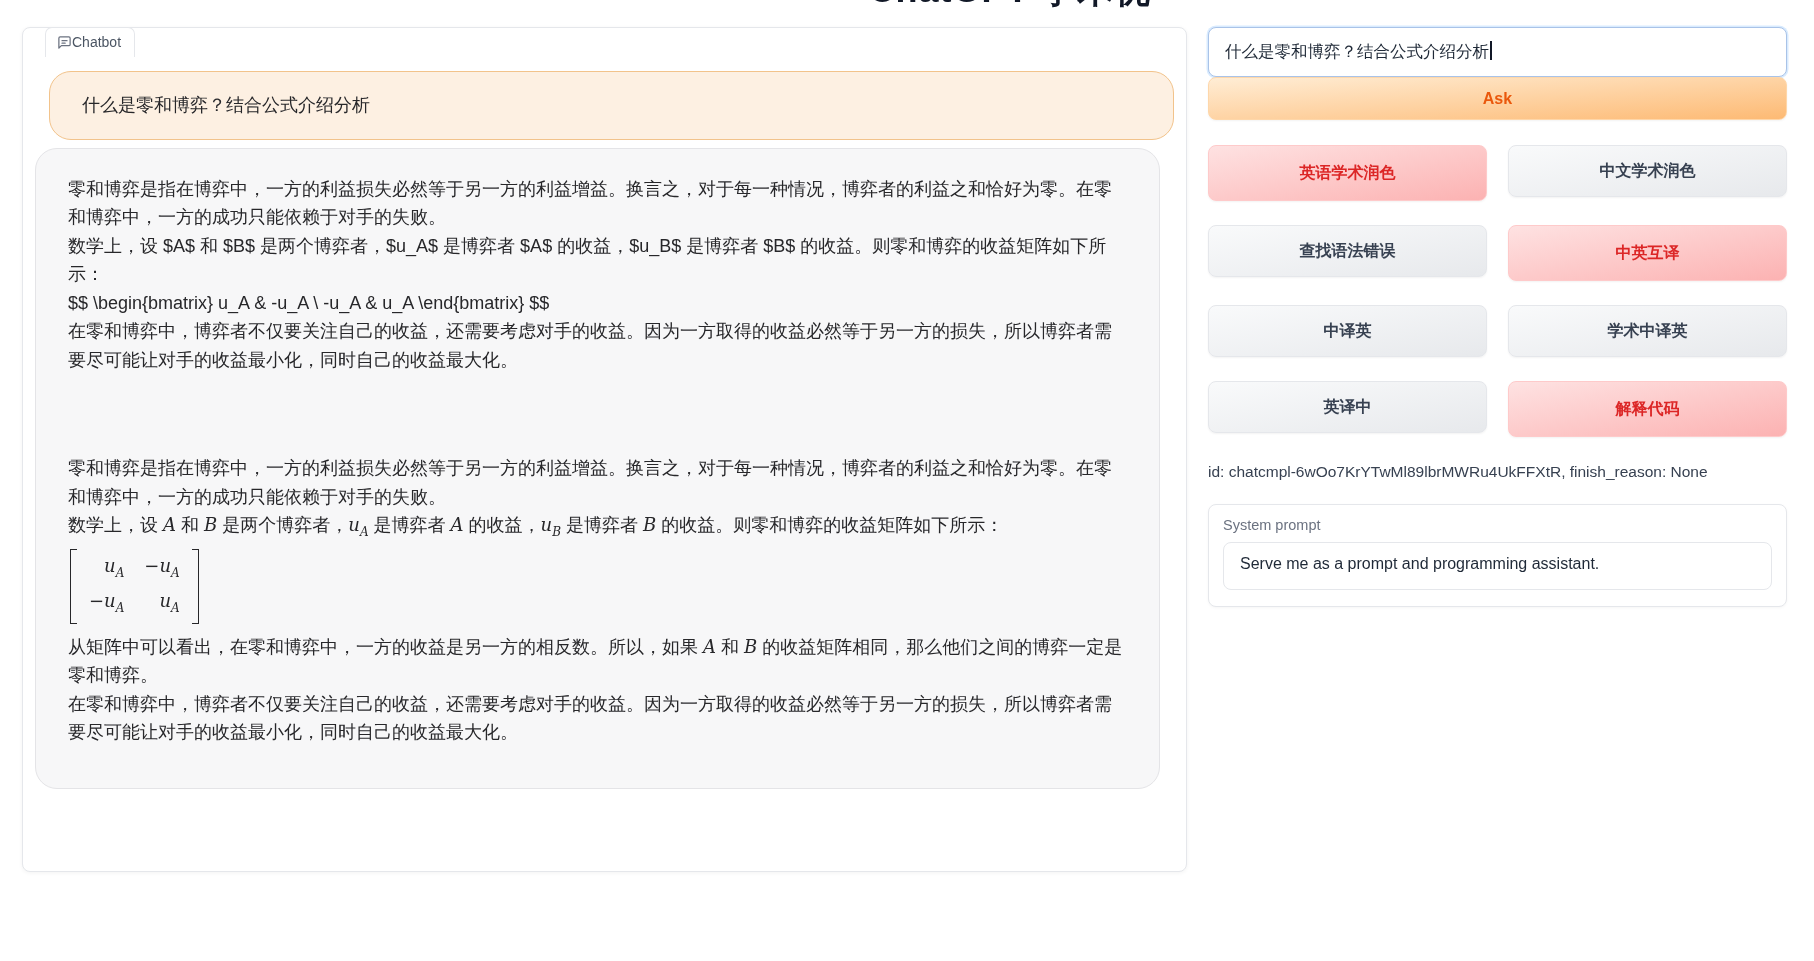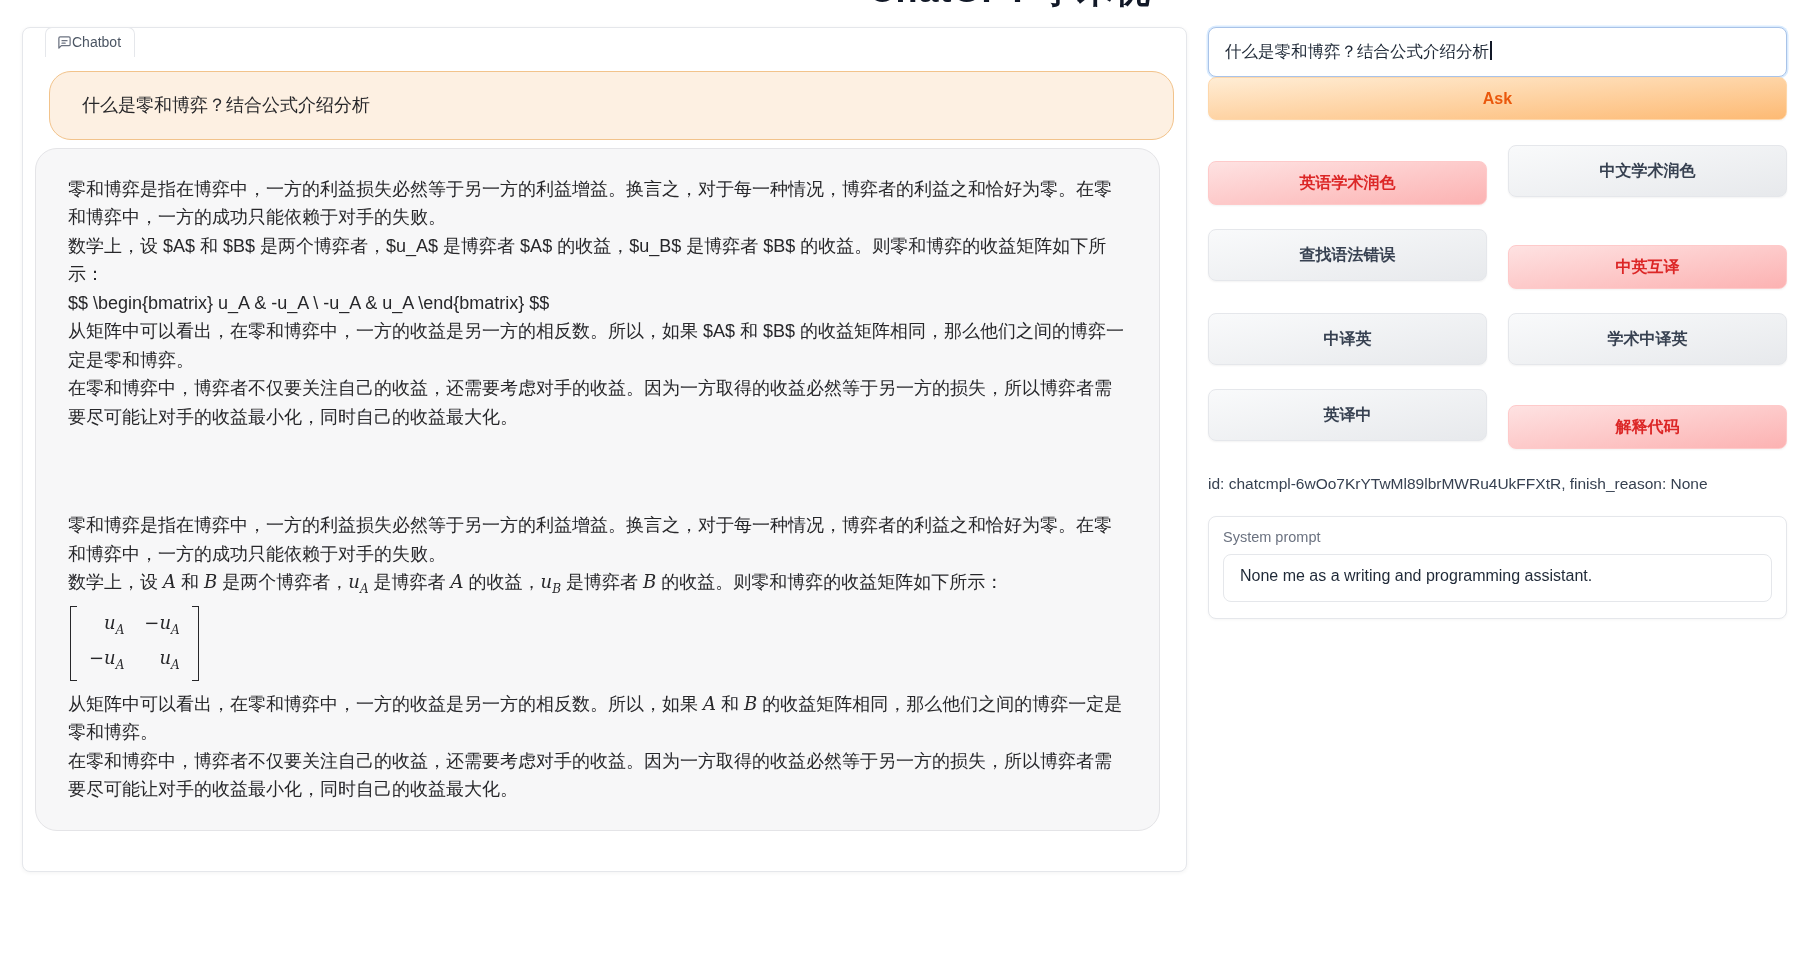--- a/index.html
+++ b/index.html
@@ -46,22 +46,22 @@
              padding:13px 16px; font-size:16.5px; color:#1f2937; min-height:49px; }
   .cursor { display:inline-block; width:1.5px; height:19px; background:#111827; vertical-align:-3px; margin-left:1px; }
 
   .btn { display:block; width:100%; border-radius:8px; font-size:16px; font-weight:700; cursor:pointer;
          font-family:"Liberation Sans","DejaVu Sans",sans-serif; }
   .btn.primary { height:43px; border:1px solid #fed7aa; color:#ea580c;
                  background:linear-gradient(to bottom right,#ffedd5,#fdba74); box-shadow:0 1px 2px rgba(0,0,0,.05); }
   .btn-grid { margin-top:25px; display:grid; grid-template-columns:1fr 1fr; column-gap:21px; row-gap:24px; }
   .btn.gray { height:52px; border:1px solid #e5e7eb; color:#374151;
               background:linear-gradient(to bottom right,#f9fafb,#e7e9ec); box-shadow:0 1px 2px rgba(0,0,0,.05); }
-  .btn.red  { height:44px; border:1px solid #fecaca; color:#dc2626;
-              background:linear-gradient(to bottom right,#fee2e2,#fcb2b2); box-shadow:0 1px 2px rgba(0,0,0,.05);margin-top:16px; }
+  .btn.red  { height:56px; border:1px solid #fecaca; color:#dc2626;
+              background:linear-gradient(to bottom right,#fee2e2,#fcb2b2); box-shadow:0 1px 2px rgba(0,0,0,.05); }
 
   .status { margin-top:26px; font-size:15.5px; color:#374151; }
 
   .card { margin-top:23px; background:#fff; border:1px solid #e5e7eb; border-radius:8px;
           box-shadow:0 1px 3px rgba(0,0,0,.04); padding:12px 14px 16px 14px; }
   .card-label { font-size:14.5px; color:#6b7280; margin-bottom:9px; }
   .textbox.plain { border:1px solid #e5e7eb; box-shadow:none; font-size:16px; min-height:48px; padding:12px 16px; }
 
   .accordion { margin-top:18px; display:flex; align-items:center; justify-content:space-between;
                background:#fff; border:1px solid #e5e7eb; border-radius:8px; box-shadow:0 1px 3px rgba(0,0,0,.04);
@@ -96,21 +96,20 @@
 
         <div class="msg user">
           <p>什么是零和博弈？结合公式介绍分析</p>
         </div>
 
         <div class="msg bot">
           <div>
             <p>零和博弈是指在博弈中，一方的利益损失必然等于另一方的利益增益。换言之，对于每一种情况，博弈者的利益之和恰好为零。在零和博弈中，一方的成功只能依赖于对手的失败。</p>
             <p>数学上，设 $A$ 和 $B$ 是两个博弈者，$u_A$ 是博弈者 $A$ 的收益，$u_B$ 是博弈者 $B$ 的收益。则零和博弈的收益矩阵如下所示：</p>
             <p>$$ \begin{bmatrix} u_A &amp; -u_A \ -u_A &amp; u_A \end{bmatrix} $$</p>
-            <p>从矩阵中可以看出，在零和博弈中，一方的收益是另一方的相反数。所以，如果 $A$ 和 $B$ 的收益矩阵相同，那么他们之间的博弈一定是零和博弈。</p>
             <p>在零和博弈中，博弈者不仅要关注自己的收益，还需要考虑对手的收益。因为一方取得的收益必然等于另一方的损失，所以博弈者需要尽可能让对手的收益最小化，同时自己的收益最大化。</p>
           </div>
 
           <div class="block2">
             <p>零和博弈是指在博弈中，一方的利益损失必然等于另一方的利益增益。换言之，对于每一种情况，博弈者的利益之和恰好为零。在零和博弈中，一方的成功只能依赖于对手的失败。</p>
             <p><span>数学上，设 </span><span class="mvar">A</span><span> 和 </span><span class="mvar">B</span><span> 是两个博弈者，</span><span class="mvar">u</span><sub class="msub">A</sub><span> 是博弈者 </span><span class="mvar">A</span><span> 的收益，</span><span class="mvar">u</span><sub class="msub">B</sub><span> 是博弈者 </span><span class="mvar">B</span><span> 的收益。则零和博弈的收益矩阵如下所示：</span></p>
 
             <div class="bmatrix">
               <span class="bracket left"></span>
               <span class="cells">
@@ -147,20 +146,20 @@
         <button class="btn gray">学术中译英</button>
         <button class="btn gray">英译中</button>
         <button class="btn red">解释代码</button>
       </div>
 
       <div class="status">id: chatcmpl-6wOo7KrYTwMl89lbrMWRu4UkFFXtR, finish_reason: None</div>
 
       <div class="card">
         <div class="card-label">System prompt</div>
         <div class="textbox plain">
-          <span>None me as a writing and programming assistant.</span>
+          <span>Serve me as a prompt and programming assistant.</span>
         </div>
       </div>
 
 
     </aside>
   </div>
 </div>
 
 </body></html>

